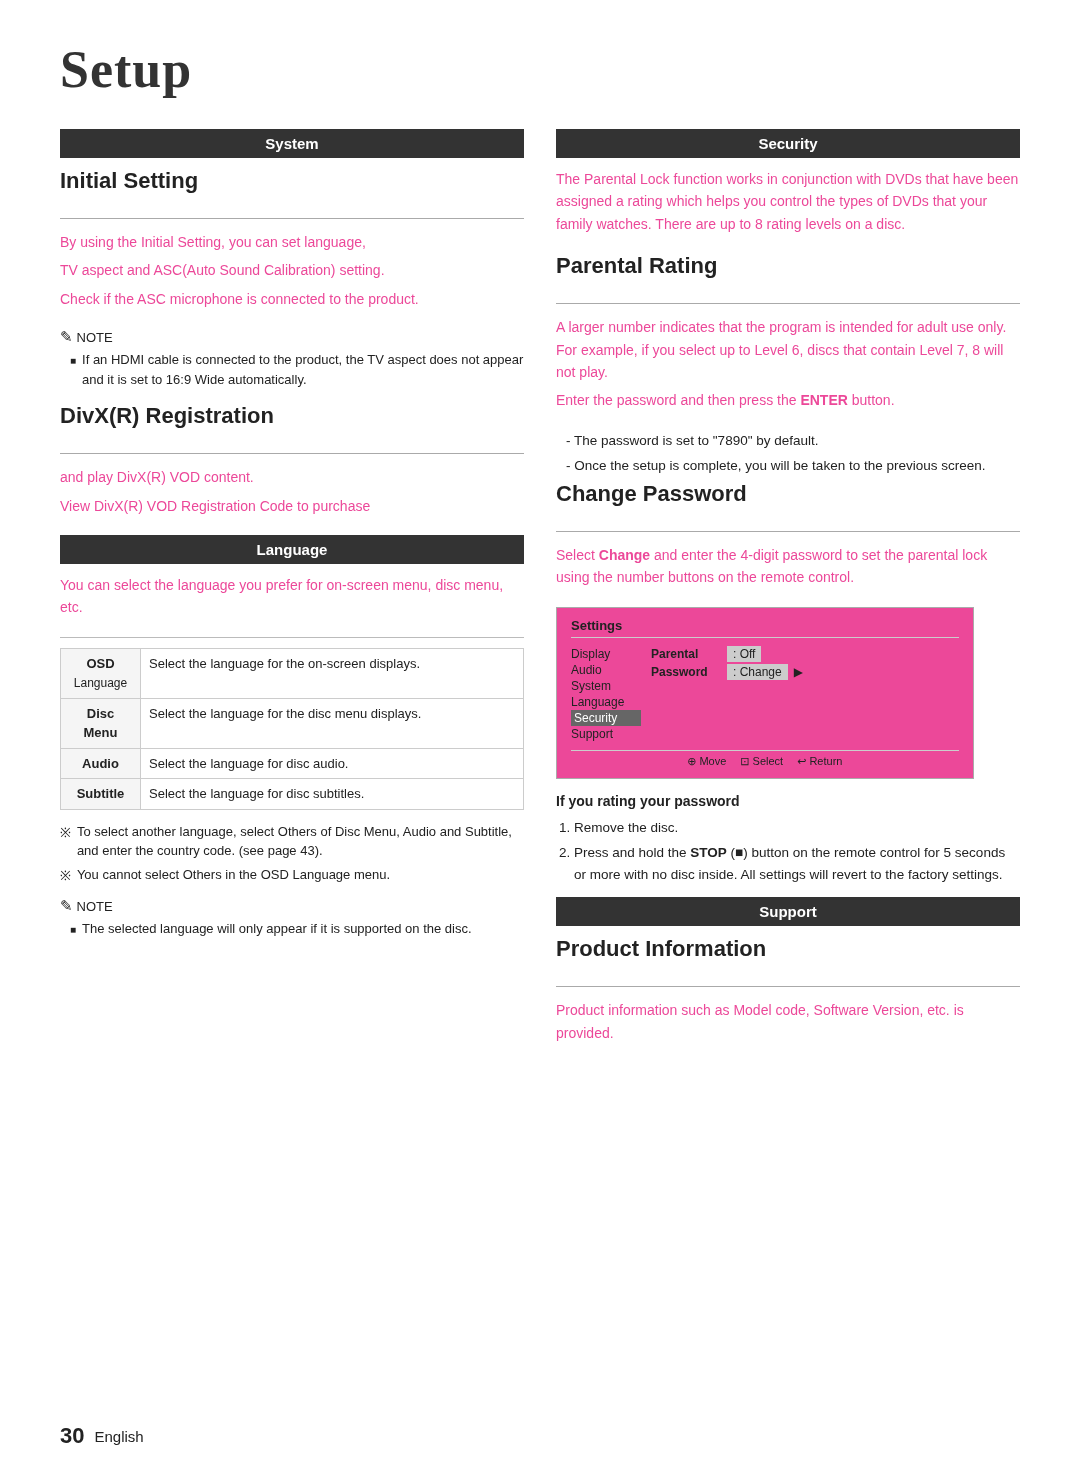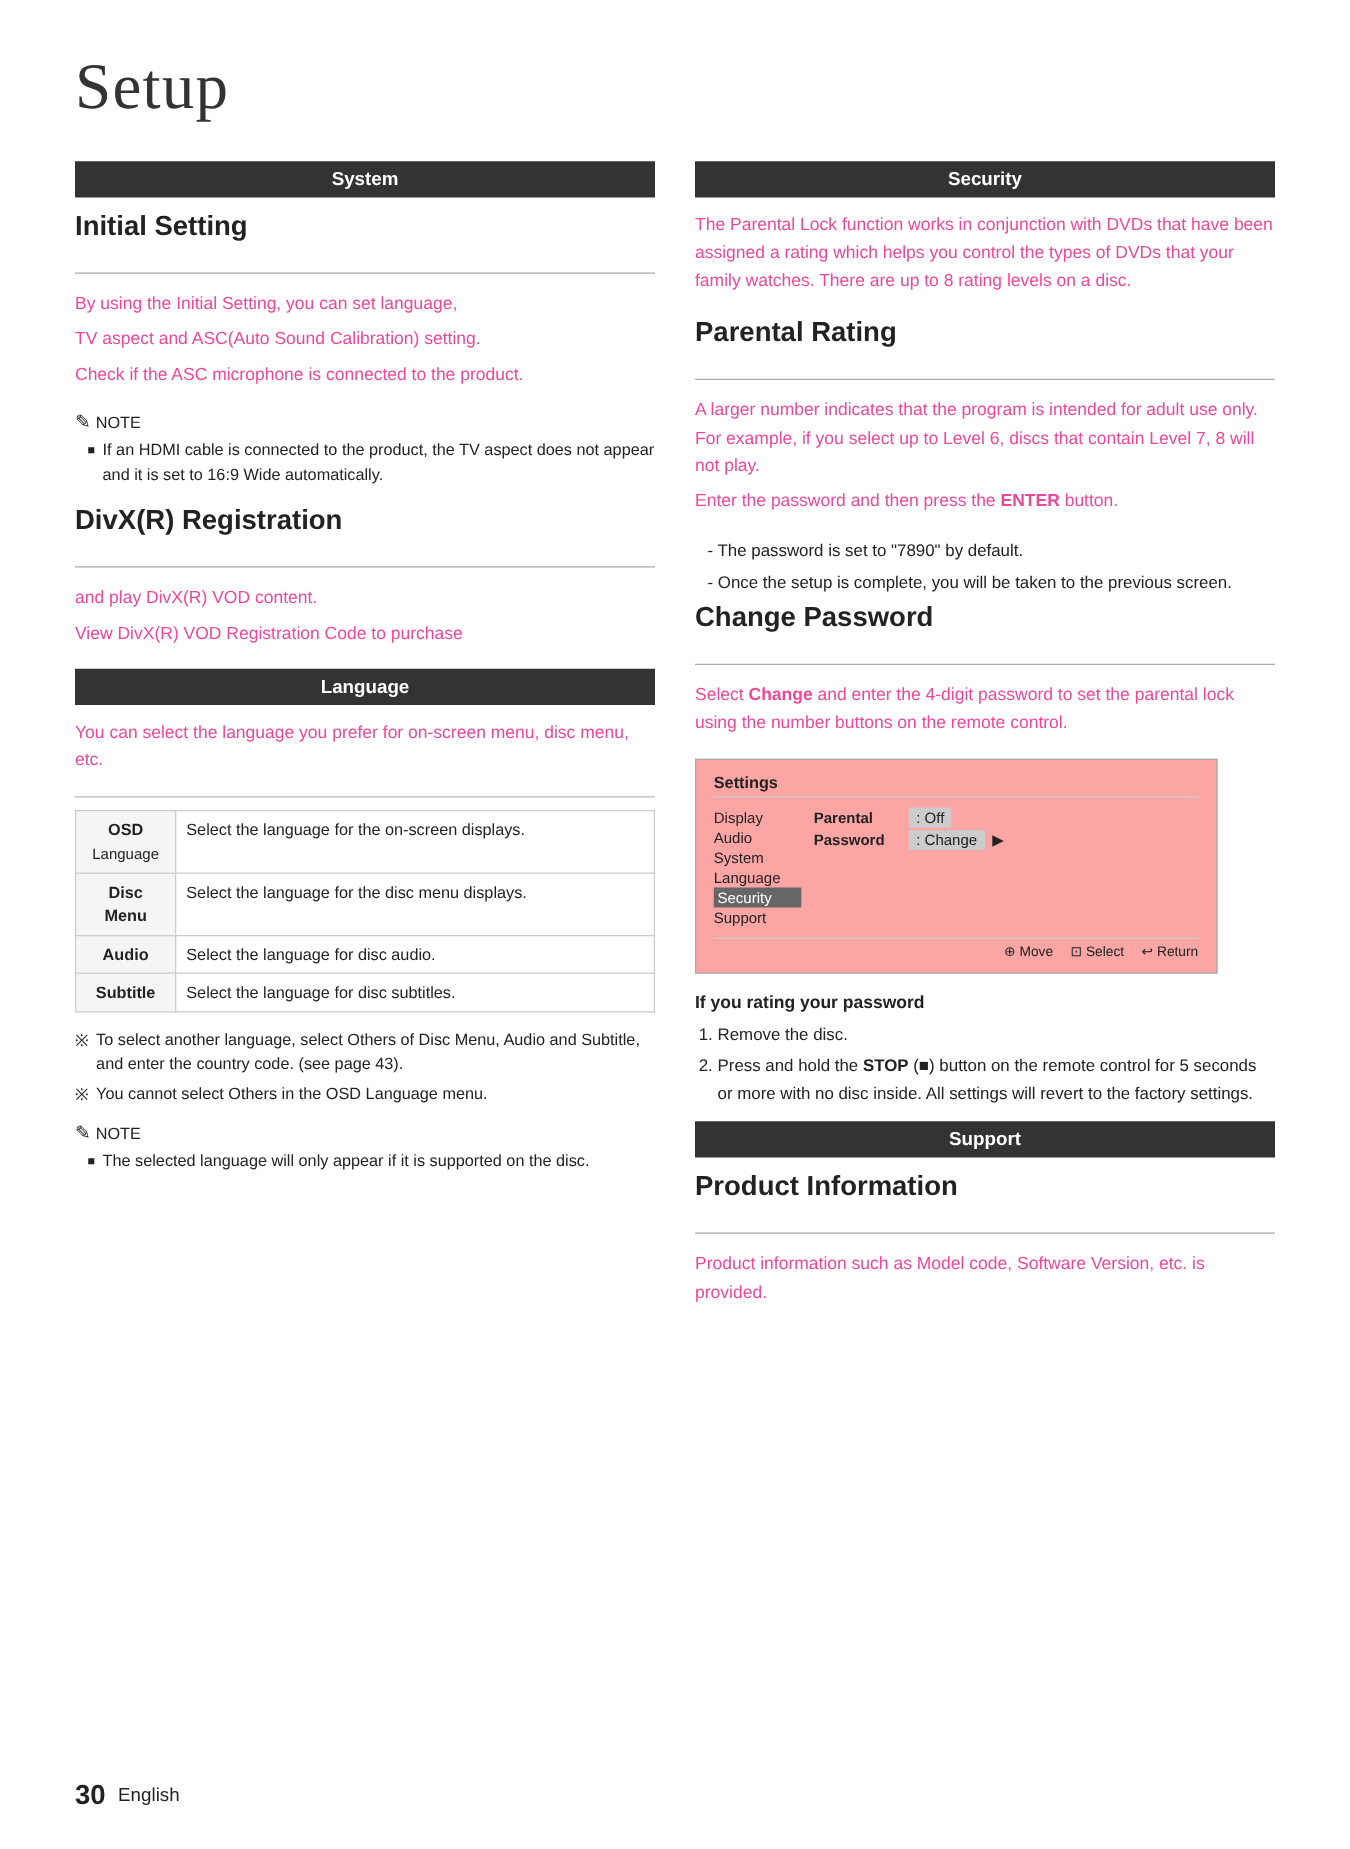--- a/index.html
+++ b/index.html
@@ -10,21 +10,21 @@
       font-family: Arial, Helvetica, sans-serif;
       font-size: 15px;
       color: #222;
       position: relative;
     }
     .page {
       padding: 40px 60px 60px 60px;
     }
     .page-title {
       font-size: 52px;
-      font-weight: 400;
+      font-weight: 700;
       font-family: Georgia, serif;
       color: #333;
       margin-bottom: 30px;
       letter-spacing: 1px;
     }
     .two-col {
       display: flex;
       gap: 32px;
     }
     .col-left {
@@ -128,21 +128,21 @@
       margin-top: 1px;
     }
     .divx-section {
       margin-bottom: 18px;
     }
     .settings-screenshot {
       border: 1px solid #aaa;
       padding: 10px 14px;
       font-size: 12.5px;
       margin: 10px 12px 14px 0;
-      background: #fca5a5;
+      background: #ec4899;
       width: 90%;
     }
     .settings-screenshot .ss-title {
       font-weight: bold;
       font-size: 13px;
       margin-bottom: 8px;
       border-bottom: 1px solid #ccc;
       padding-bottom: 4px;
     }
     .settings-screenshot .ss-row {
@@ -179,21 +179,21 @@
     .settings-screenshot .ss-content-row .value {
       background: #ccc;
       padding: 1px 6px;
       font-size: 12px;
     }
     .settings-screenshot .ss-footer {
       border-top: 1px solid #ccc;
       margin-top: 8px;
       padding-top: 4px;
       display: flex;
-      justify-content: flex-end;
+      justify-content: center;
       gap: 14px;
       font-size: 11px;
     }
     .forgot-password-title {
       font-weight: bold;
       font-size: 14px;
       margin-bottom: 8px;
     }
     .ordered-list {
       padding-left: 18px;

